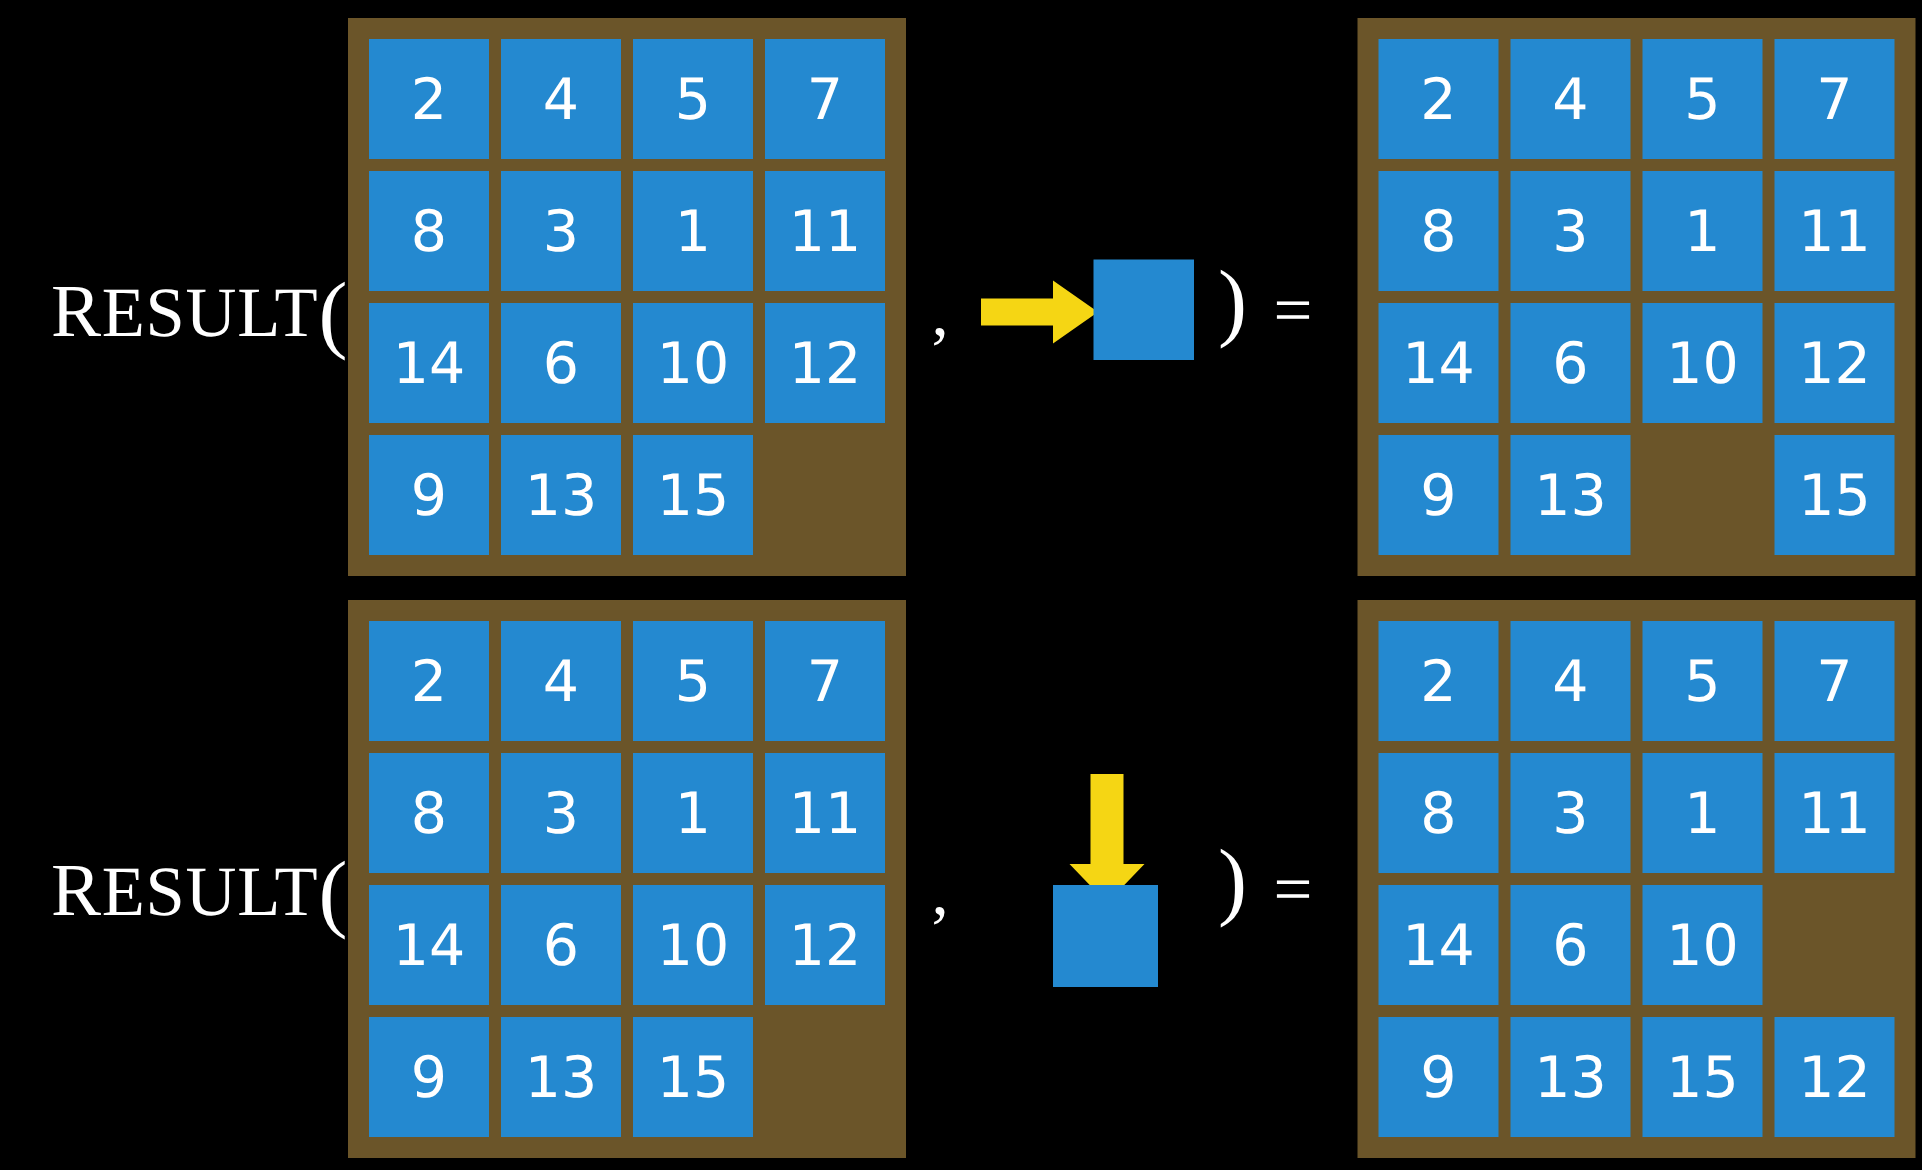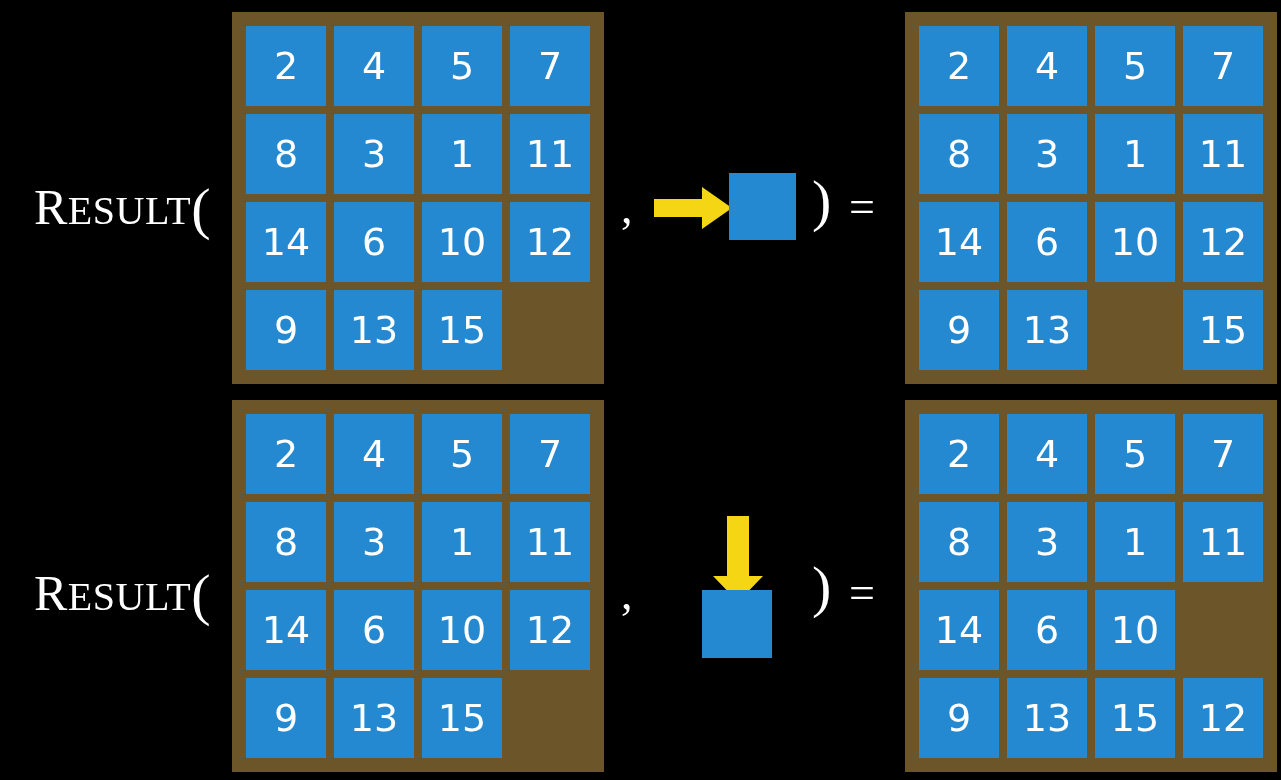--- a/index.html
+++ b/index.html
@@ -26,21 +26,21 @@
     font-family: "Liberation Serif", serif;
     color: #ffffff;
     white-space: nowrap;
     line-height: 1;
     letter-spacing: 0.5px;
   }
   .result-label .cap {
     font-size: 50px;
   }
   .result-label .smallcaps {
-    font-size: 40px;
+    font-size: 47px;
   }
   .result-label .paren {
     font-size: 58px;
     position: relative;
     top: 4px;
   }
 
   
   .sym {
     position: absolute;

